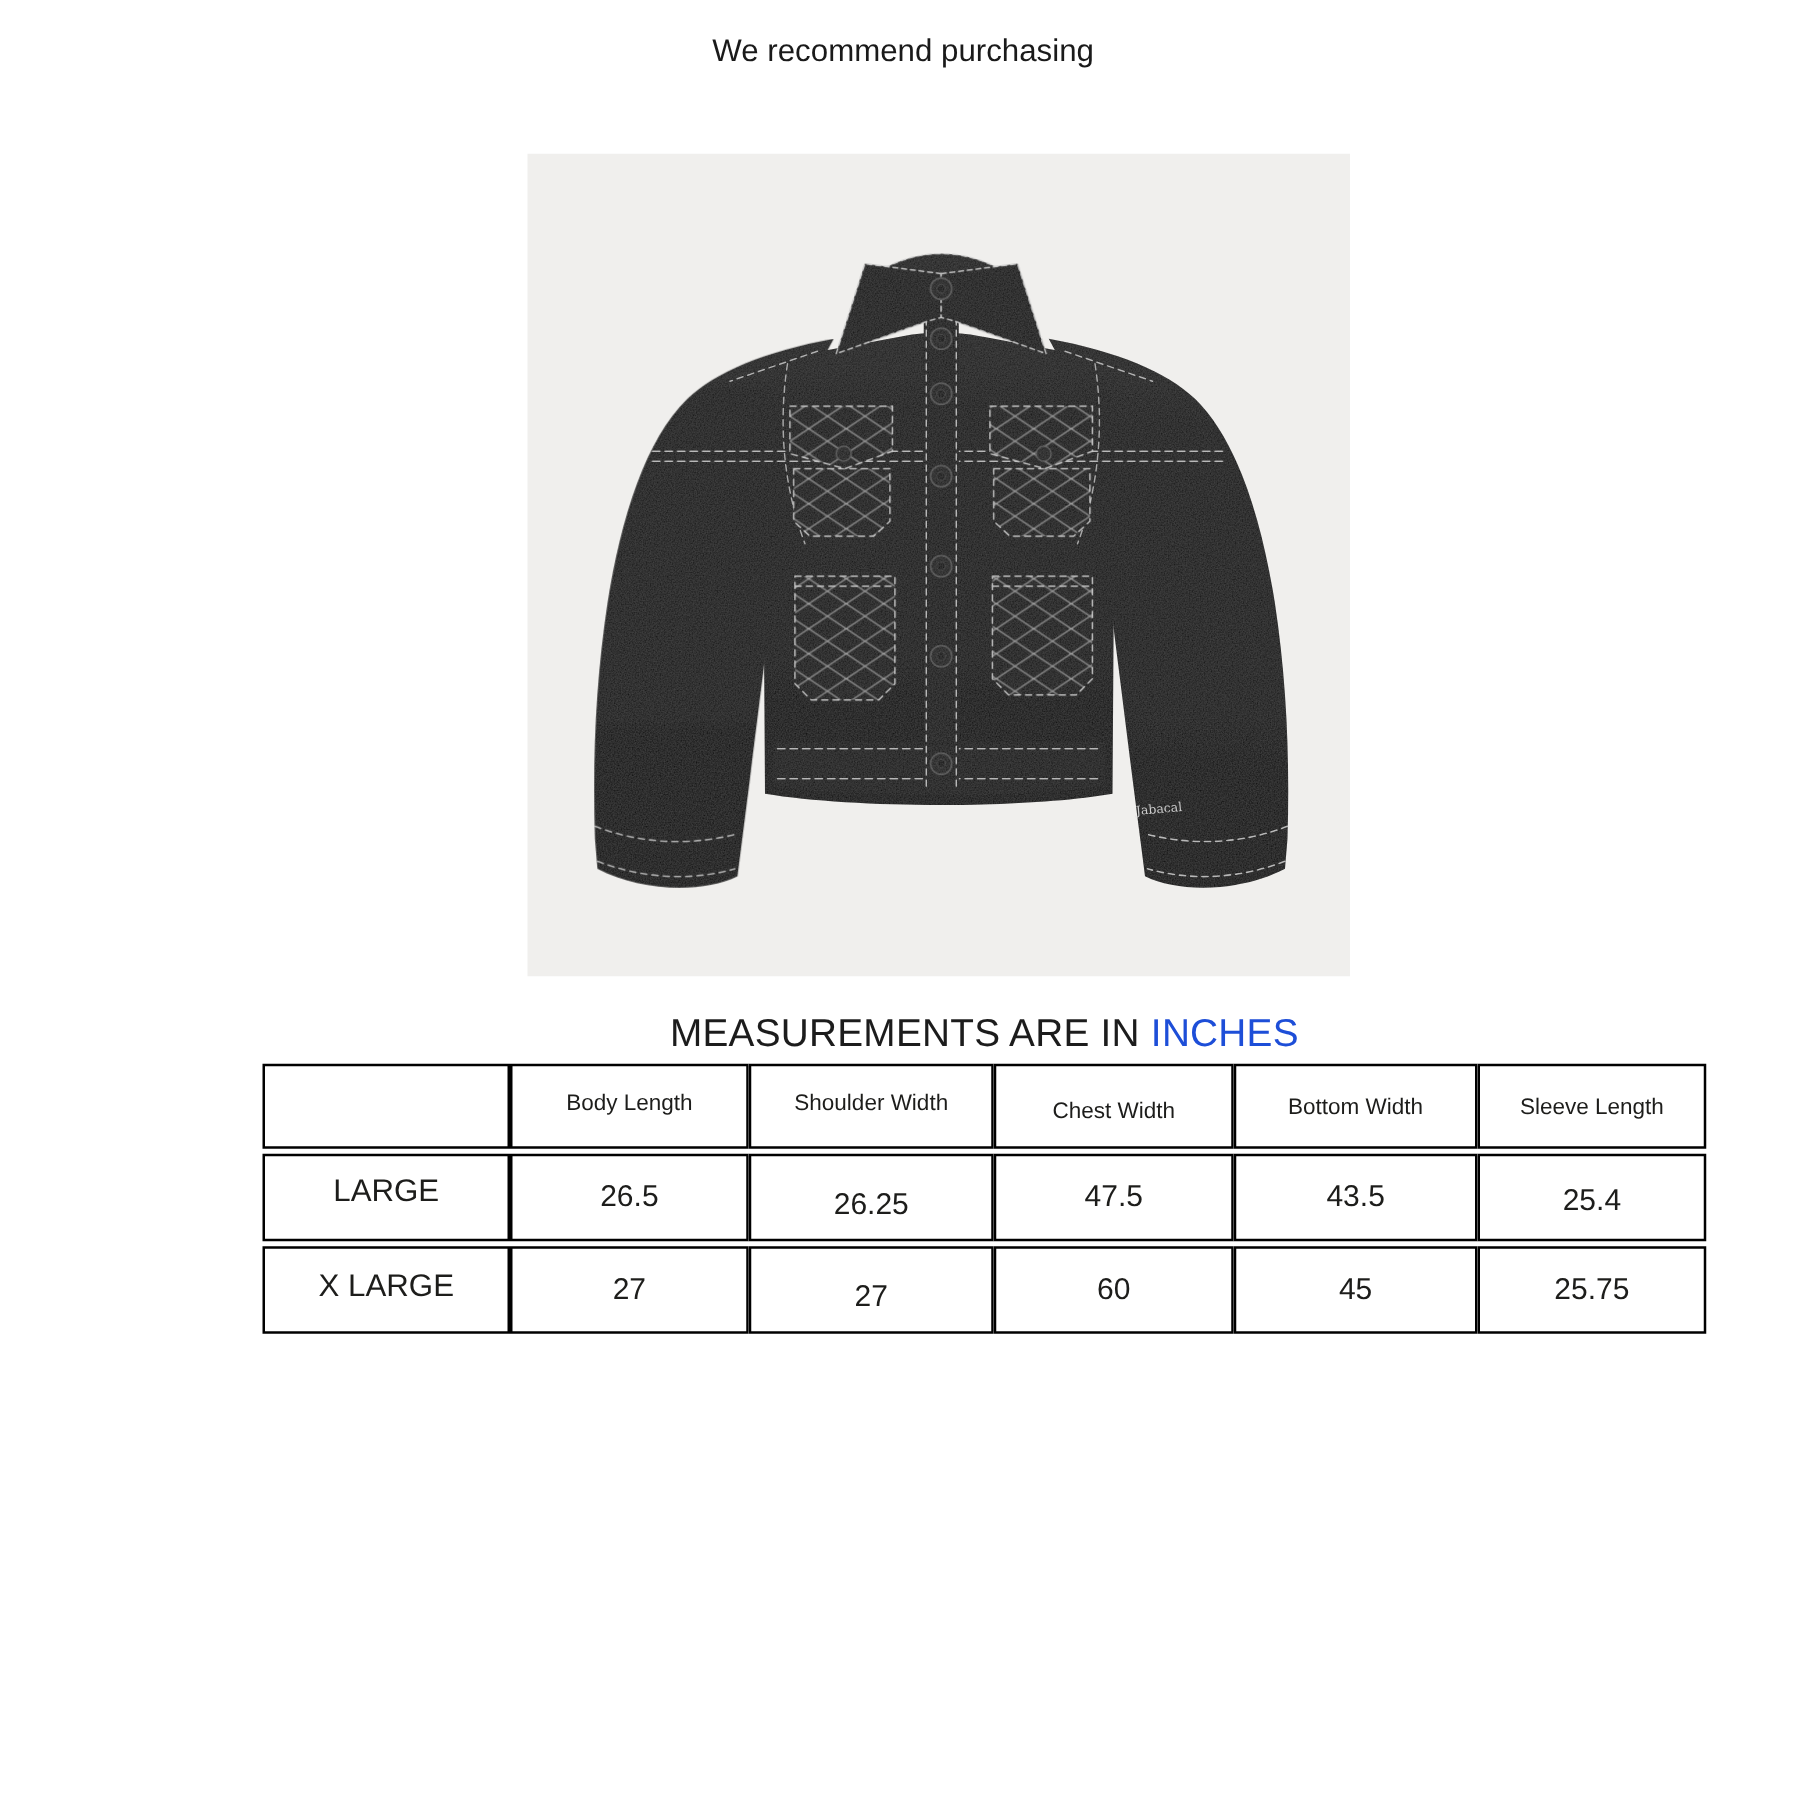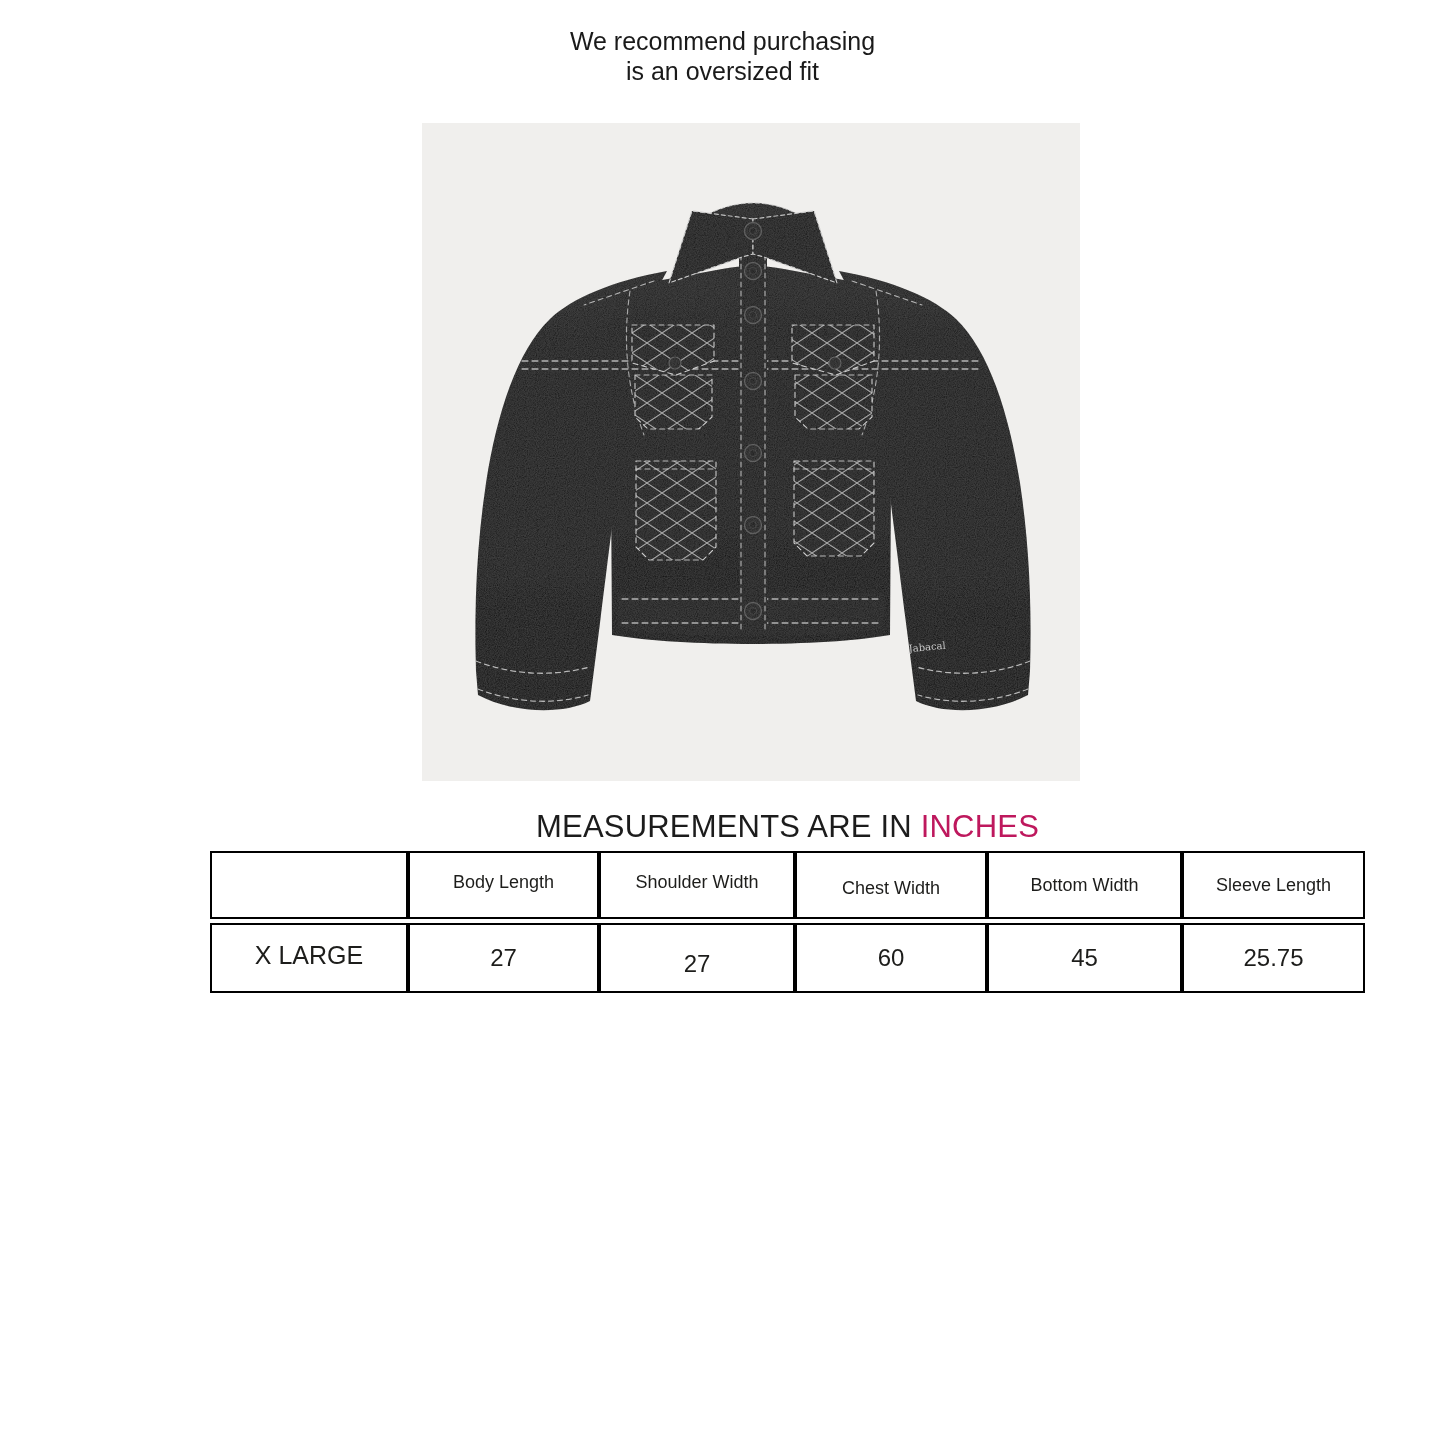--- a/index.html
+++ b/index.html
@@ -16,42 +16,41 @@
   
   .photo{
     position:absolute;left:422px;top:123px;width:658px;height:658px;
     background:#f0efed;
   }
   
   .title{
     position:absolute;left:210px;top:809px;width:1155px;
     text-align:center;font-size:31px;font-weight:500;letter-spacing:.2px;color:#1c1c1c;
   }
-  .title .red{color:#be185d;}
+  .title .red{color:#1d4ed8;}
   
   table.size{
     position:absolute;left:210px;top:847px;width:1155px;
     border-collapse:separate;border-spacing:0 4px;table-layout:fixed;
   }
   table.size th, table.size td{
     border:2.5px solid #000;background:#fff;text-align:center;
     vertical-align:middle;padding:0;overflow:hidden;
   }
   table.size th{font-weight:normal;font-size:18px;height:64px;}
   table.size td{font-size:24px;height:66px;}
   table.size td.size-name{font-size:25px;}
   .cv{position:relative;display:inline-block;text-align:right;}
   .t3{top:3px}.t6{top:6px}.tm3{top:-3px}.tm5{top:-5px}
 </style>
 </head>
 <body>
 
 <div class="note">
   <div>We recommend purchasing</div>
-  <div>is an oversized fit</div>
 </div>
 
 <div class="photo">
   <svg viewBox="0 0 658 658" width="658" height="658" xmlns="http://www.w3.org/2000/svg">
     <defs>
       <linearGradient id="denim" x1="0" y1="0" x2="0" y2="1">
         <stop offset="0" stop-color="#1b1b1b"></stop>
           <stop offset="1" stop-color="#0e0e0e"></stop>
       </linearGradient>
       <pattern id="diam" patternUnits="userSpaceOnUse" width="30" height="20">
@@ -200,20 +199,28 @@
       <th><span class="cv"></span></th>
       <th><span class="cv tm3">Body Length</span></th>
       <th><span class="cv tm3">Shoulder Width</span></th>
       <th><span class="cv t3">Chest Width</span></th>
       <th><span class="cv">Bottom Width</span></th>
       <th><span class="cv">Sleeve Length</span></th>
     </tr>
   </thead>
   <tbody>
     <tr>
+      <td class="size-name"><span class="cv tm5">LARGE</span></td>
+      <td><span class="cv">26.5</span></td>
+      <td><span class="cv t6">26.25</span></td>
+      <td><span class="cv">47.5</span></td>
+      <td><span class="cv">43.5</span></td>
+      <td><span class="cv t3">25.4</span></td>
+    </tr>
+    <tr>
       <td class="size-name"><span class="cv tm3">X LARGE</span></td>
       <td><span class="cv">27</span></td>
       <td><span class="cv t6">27</span></td>
       <td><span class="cv">60</span></td>
       <td><span class="cv">45</span></td>
       <td><span class="cv">25.75</span></td>
     </tr>
   </tbody>
 </table>
 

